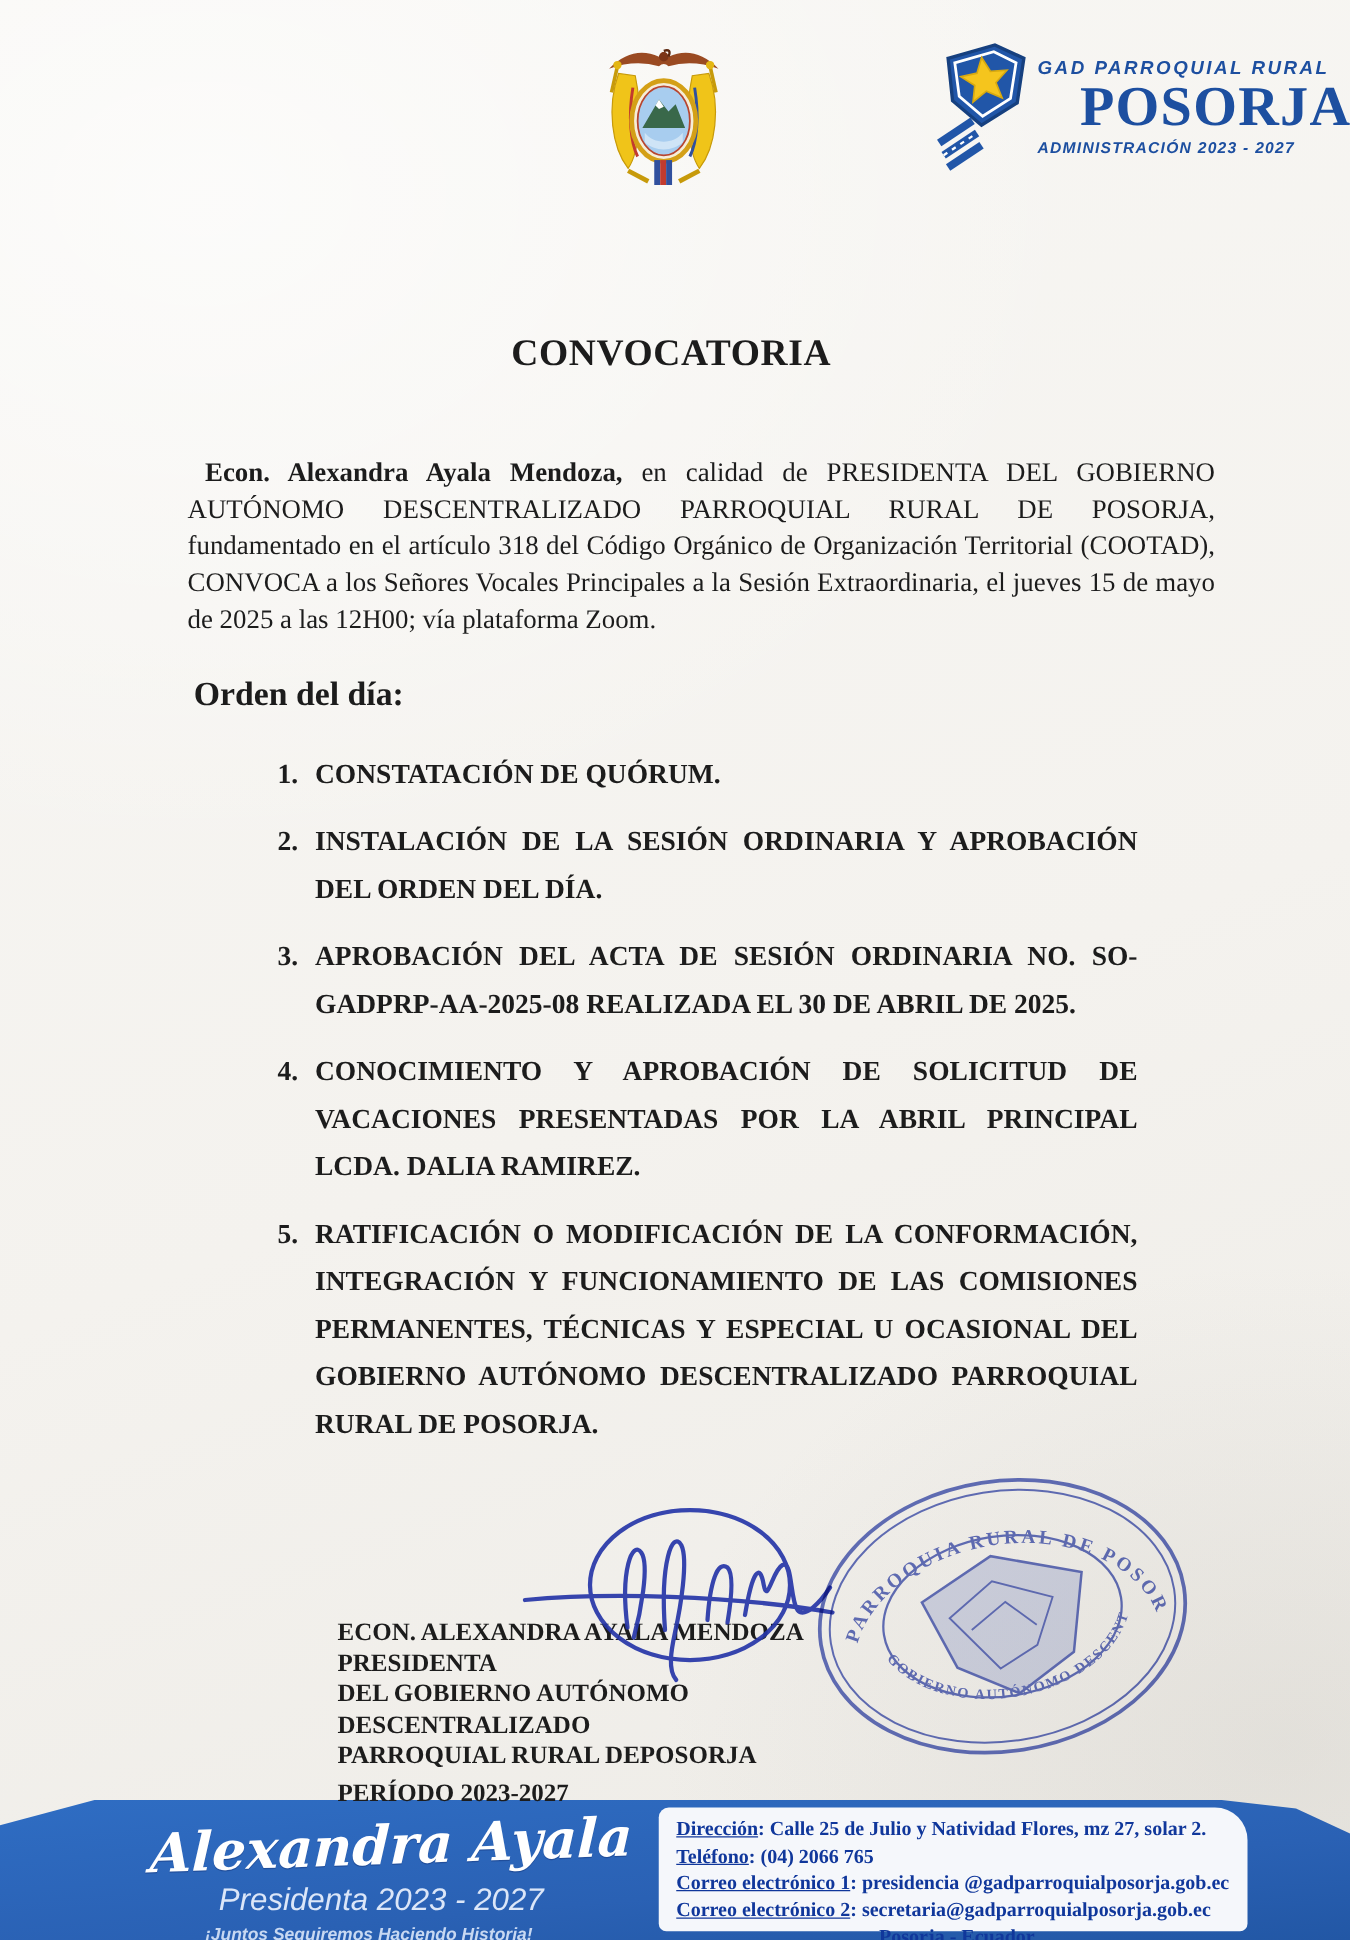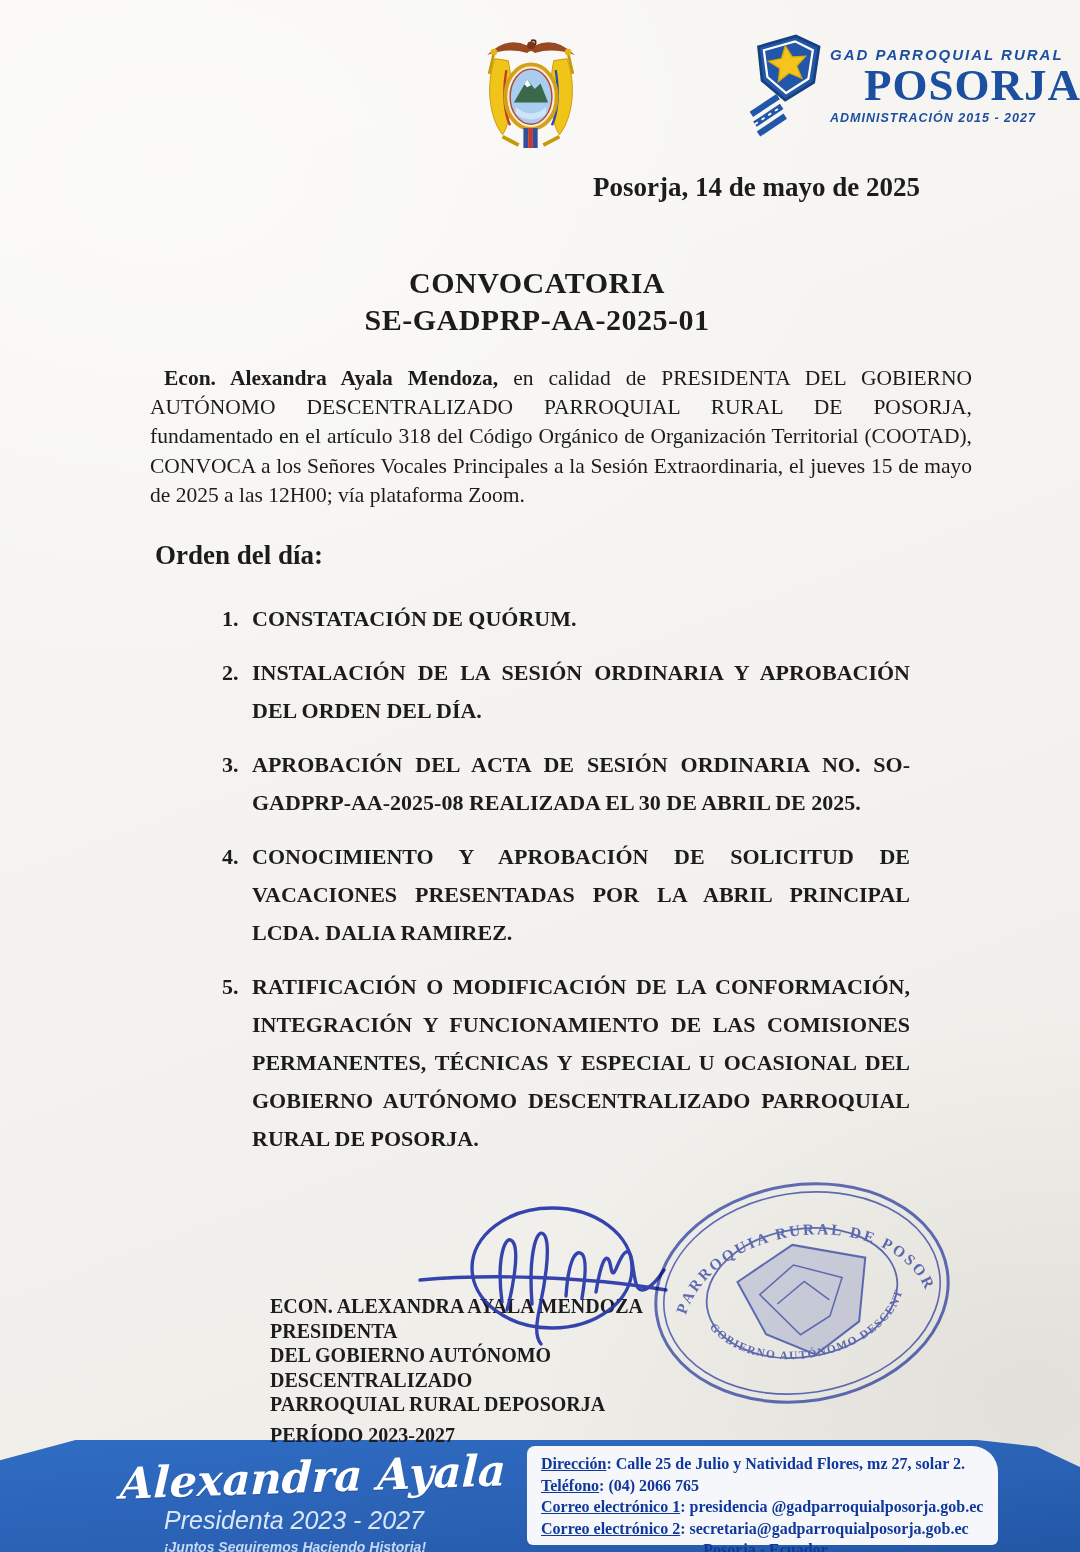--- a/index.html
+++ b/index.html
@@ -37,21 +37,21 @@
   .sig-svg{left:414px;top:1196px;width:264px;height:152px;z-index:3;}
   .stamp-svg{left:648px;top:1178px;width:308px;height:230px;z-index:4;mix-blend-mode:multiply;}
   .sigblock{left:270px;top:1294px;width:460px;text-align:left;font-weight:bold;font-size:20px;line-height:24.5px;z-index:2;}
   .sigblock .periodo{margin-top:6px;}
   
   .band{left:0;right:0;top:1440px;bottom:0;background:linear-gradient(175deg,#2f6dc3 0%,#2a61b4 60%,#2257a5 100%);
         clip-path:polygon(0 18%,7% 0,90.5% 0,96% 6%,100% 24%,100% 100%,0 100%);}
   .fname{left:78px;top:1452px;width:470px;text-align:center;color:#ffffff;
          font-family:"DejaVu Serif",serif;font-style:italic;font-weight:bold;font-size:43px;
          transform:rotate(-2deg) skewX(-4deg);text-shadow:0 1px 0 rgba(20,50,120,.45);z-index:5;}
-  .frole{left:84px;top:1506px;width:420px;text-align:center;color:#dbe6f8;
+  .frole{left:95px;top:1506px;width:420px;text-align:center;color:#dbe6f8;
          font-family:"Liberation Sans",sans-serif;font-style:italic;font-size:25px;z-index:5;}
   .fslogan{left:95px;top:1539px;width:400px;text-align:center;color:#c7d8f2;
          font-family:"Liberation Sans",sans-serif;font-style:italic;font-weight:bold;font-size:14px;z-index:5;}
   .panel{left:527px;top:1446px;width:471px;height:99px;background:#f5f7fb;border-radius:8px 26px 6px 6px;
          padding:7px 8px 0 14px;box-sizing:border-box;z-index:5;
          font-family:"Liberation Serif",serif;font-weight:bold;font-size:16px;color:#10379b;line-height:21.5px;}
   .panel .lbl{text-decoration:underline;}
   .panel .loc{text-align:center;}
 </style>
 </head>
@@ -91,29 +91,27 @@
       <g stroke="#2156a8" stroke-width="7">
         <line x1="6" y1="92" x2="36" y2="72"></line>
         <line x1="10" y1="103" x2="40" y2="83"></line>
         <line x1="14" y1="114" x2="44" y2="94"></line>
       </g>
       <line x1="10" y1="103" x2="40" y2="83" stroke="#ffffff" stroke-width="2" stroke-dasharray="4 5"></line>
     </svg>
     <div class="logo-text">
       <div class="logo-line1">GAD PARROQUIAL RURAL</div>
       <div class="logo-name">POSORJA</div>
-      <div class="logo-line3">ADMINISTRACIÓN 2015 - 2027</div>
+      <div class="logo-line3">ADMINISTRACIÓN 2023 - 2027</div>
     </div>
   </div>
 
-  <div class="abs date">Posorja, 14 de mayo de 2025</div>
 
   <div class="abs title">
     <div>CONVOCATORIA</div>
-    <div>SE-GADPRP-AA-2025-01</div>
   </div>
 
   <div class="abs bodypara"><span class="ind"></span><span class="lead">Econ. Alexandra Ayala Mendoza,</span><span> en calidad de PRESIDENTA DEL GOBIERNO AUTÓNOMO DESCENTRALIZADO PARROQUIAL RURAL DE POSORJA, fundamentado en el artículo 318 del Código Orgánico de Organización Territorial (COOTAD), CONVOCA a los Señores Vocales Principales a la Sesión Extraordinaria, el jueves 15 de mayo de 2025 a las 12H00; vía plataforma Zoom.</span></div>
 
   <div class="abs orden">Orden del día:</div>
   <div class="abs agenda">
     <div class="item">
       <span class="num">1.</span>
       <span class="txt">CONSTATACIÓN DE QUÓRUM.</span>
     </div>

